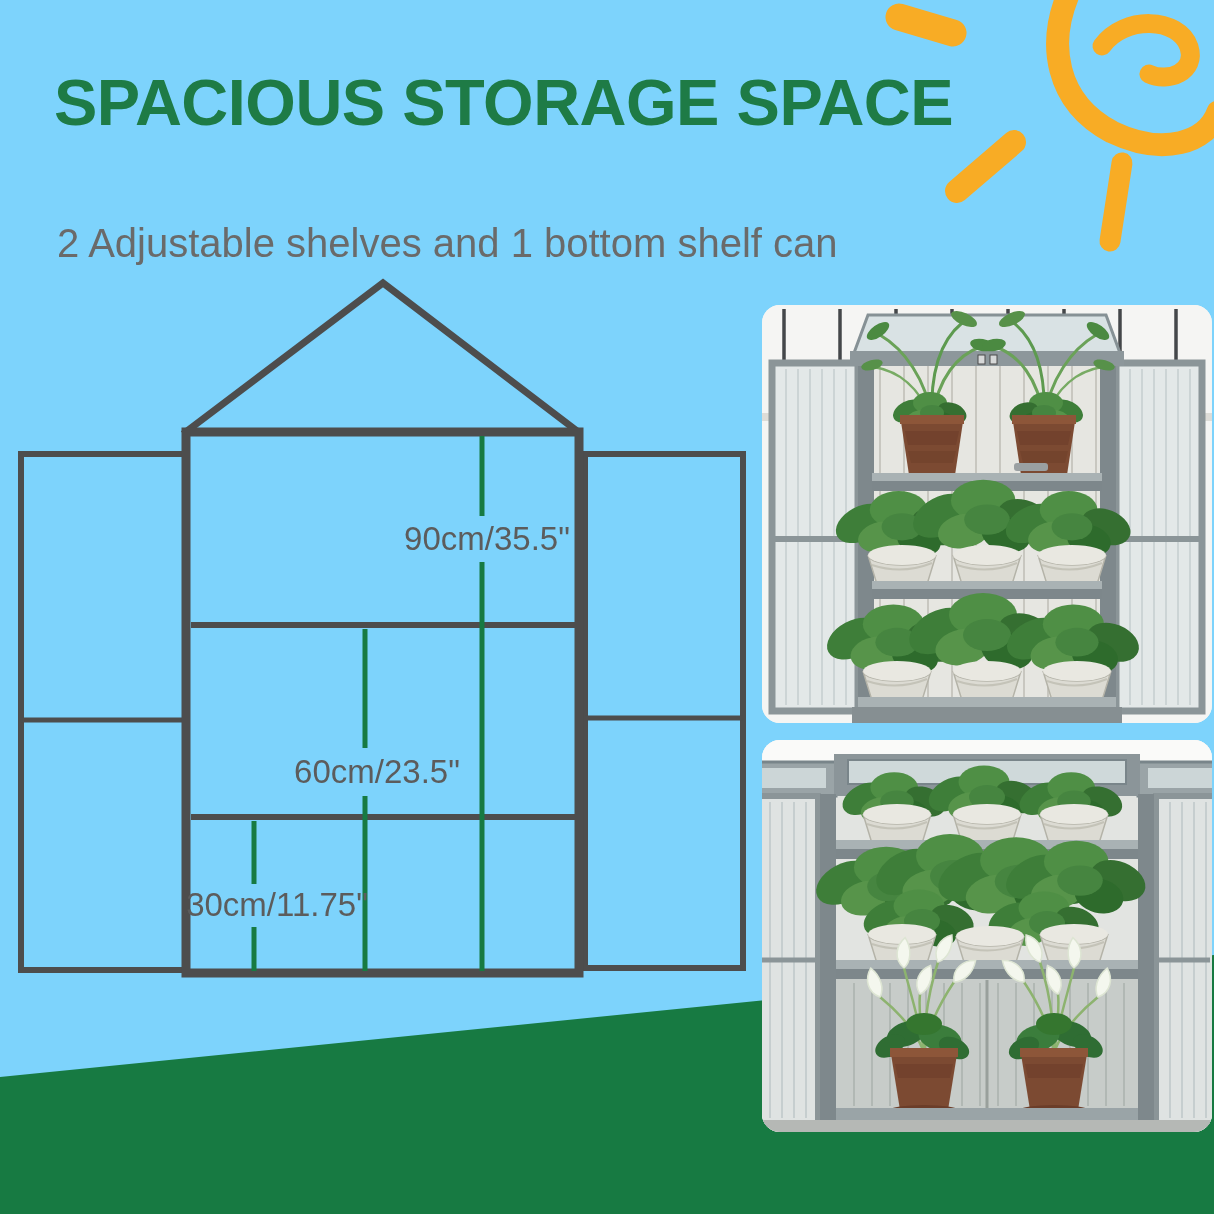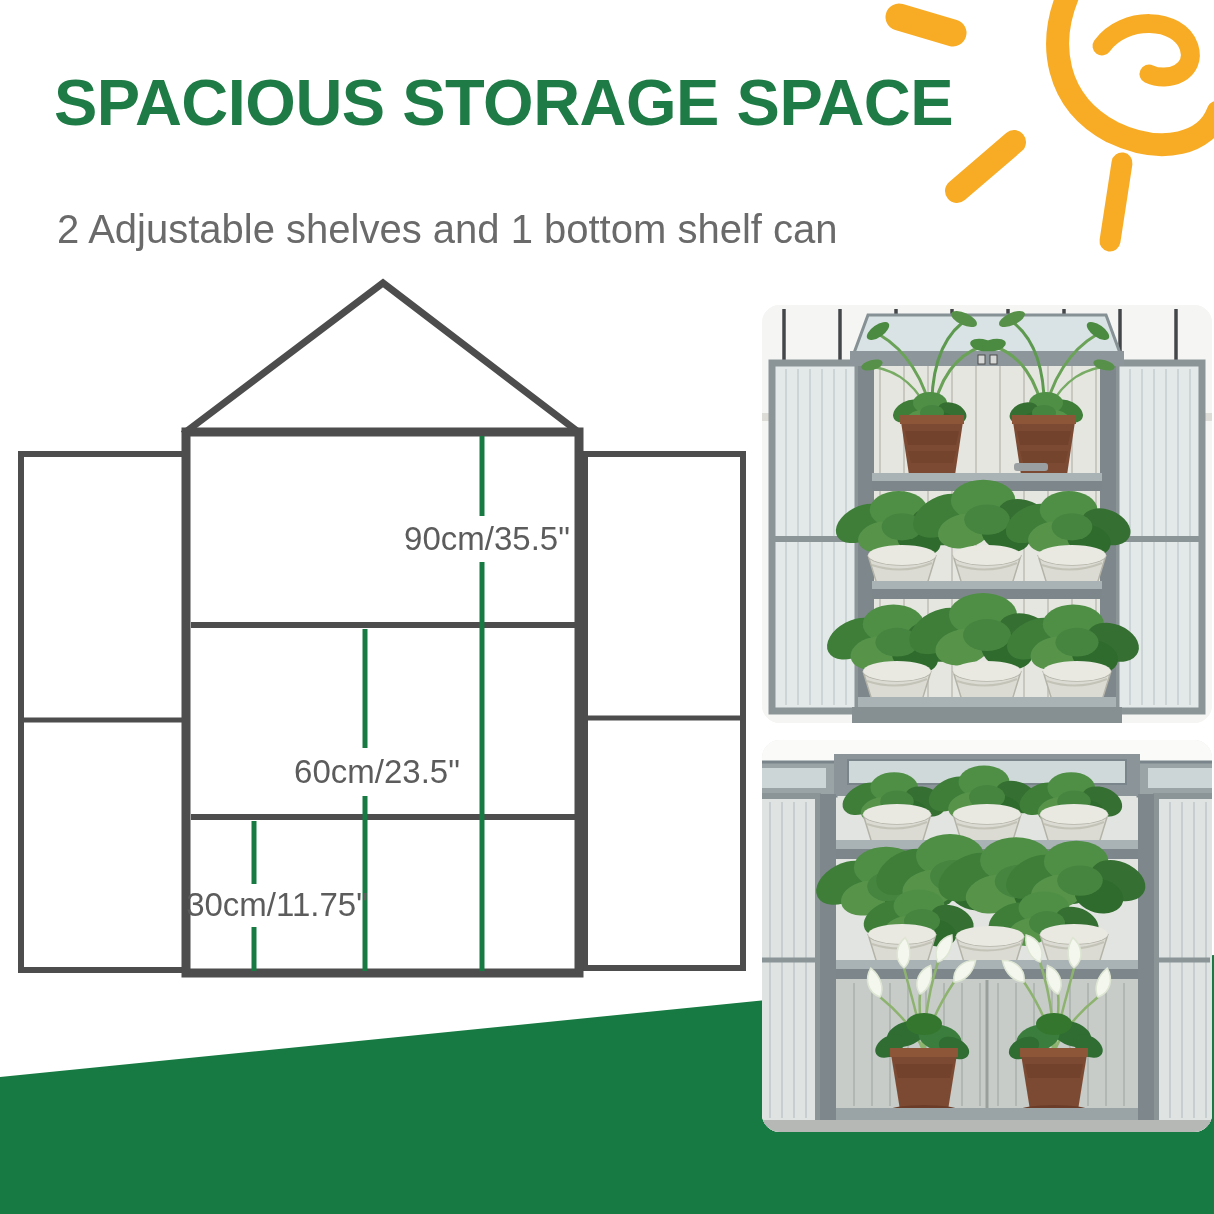--- a/index.html
+++ b/index.html
@@ -1,29 +1,29 @@
 <!DOCTYPE html>
 <html><head>
 <meta charset="utf-8">
 <style>
   html,body{margin:0;padding:0;background:#d4d4d4;}
   .canvas{
     position:relative;width:1214px;height:1214px;margin:0 auto;
-    background:#ffffff;overflow:hidden;
+    background:#7dd3fc;overflow:hidden;
     font-family:"Liberation Sans", sans-serif;
   }
   .layer{position:absolute;left:0;top:0;width:1214px;height:1214px;}
   .gfx{z-index:1;}
   .title{
     position:absolute;left:54px;top:70px;z-index:3;
     font-size:65px;line-height:65px;font-weight:700;letter-spacing:-0.5px;
     color:#1e7b46;white-space:nowrap;
   }
   .subtitle{
-    position:absolute;left:57px;top:196px;z-index:3;
+    position:absolute;left:57px;top:210px;z-index:3;
     font-size:40px;line-height:67px;font-weight:400;color:#6a6a6a;
   }
   .measure-label{
     position:absolute;z-index:3;transform:translate(-50%,-50%);
     font-size:33px;color:#5c5c5c;white-space:nowrap;font-weight:400;
   }
   .photo{
     position:absolute;z-index:2;border-radius:18px;overflow:hidden;
     background:#f4f4f2;
   }

